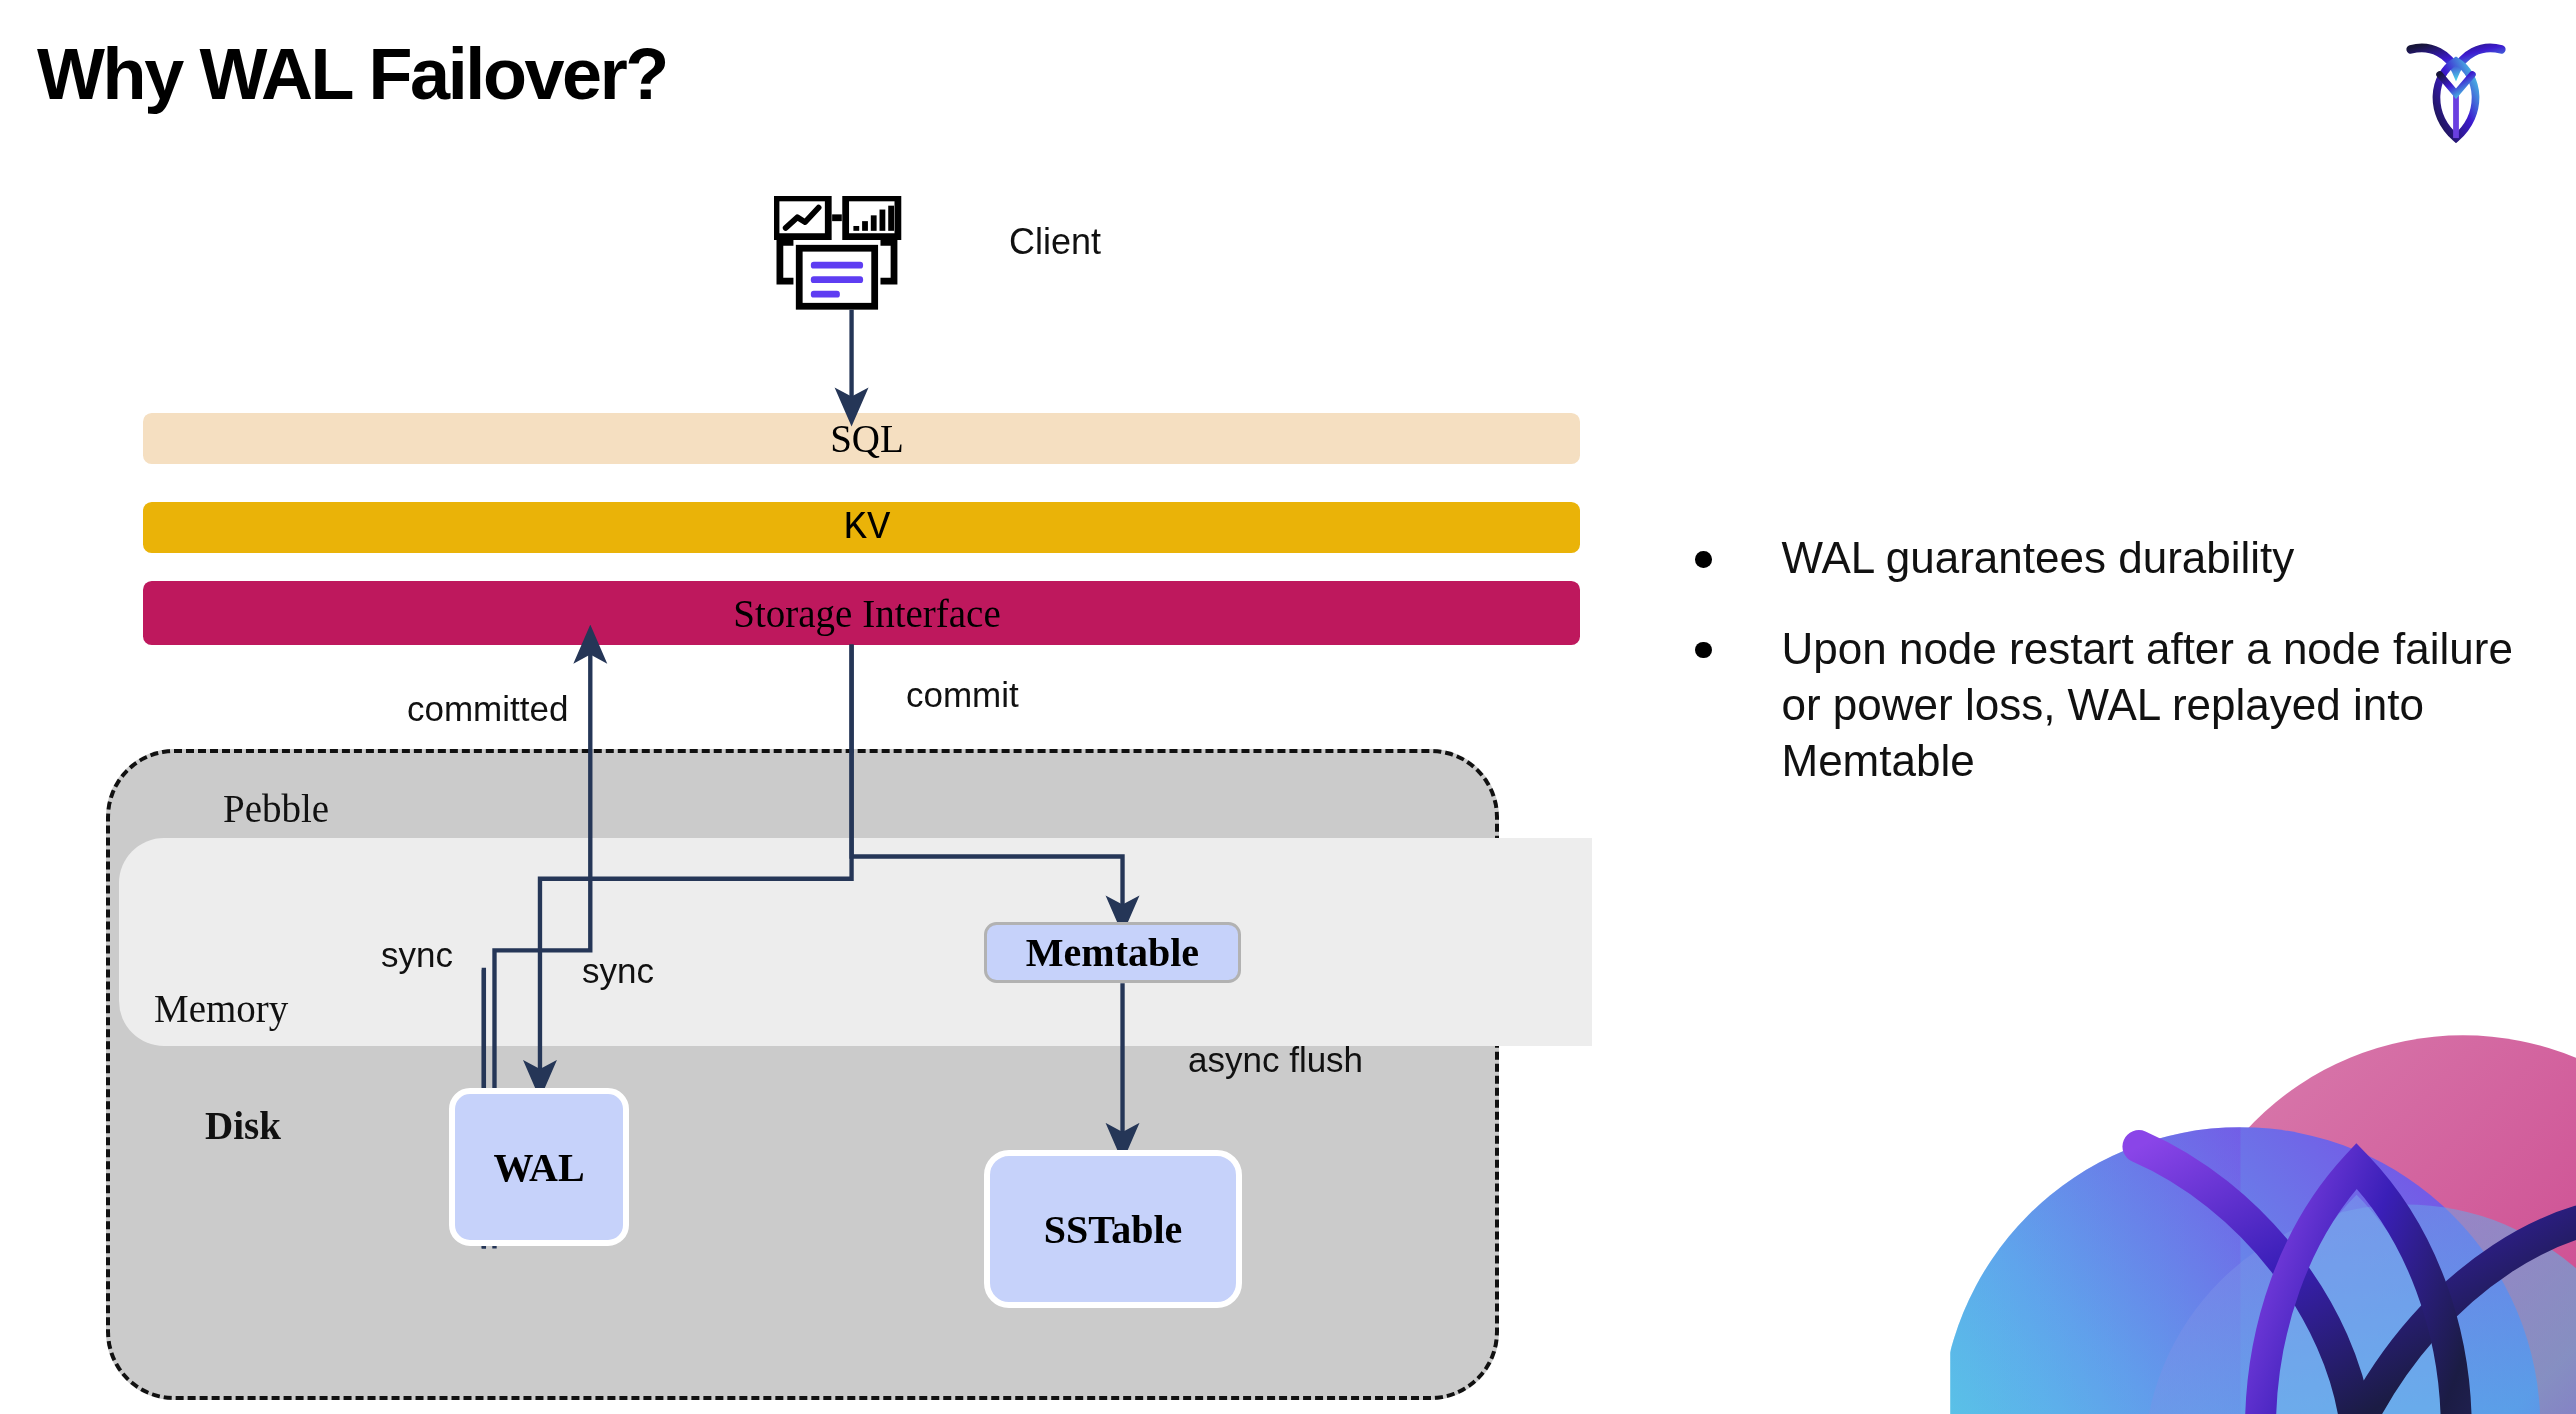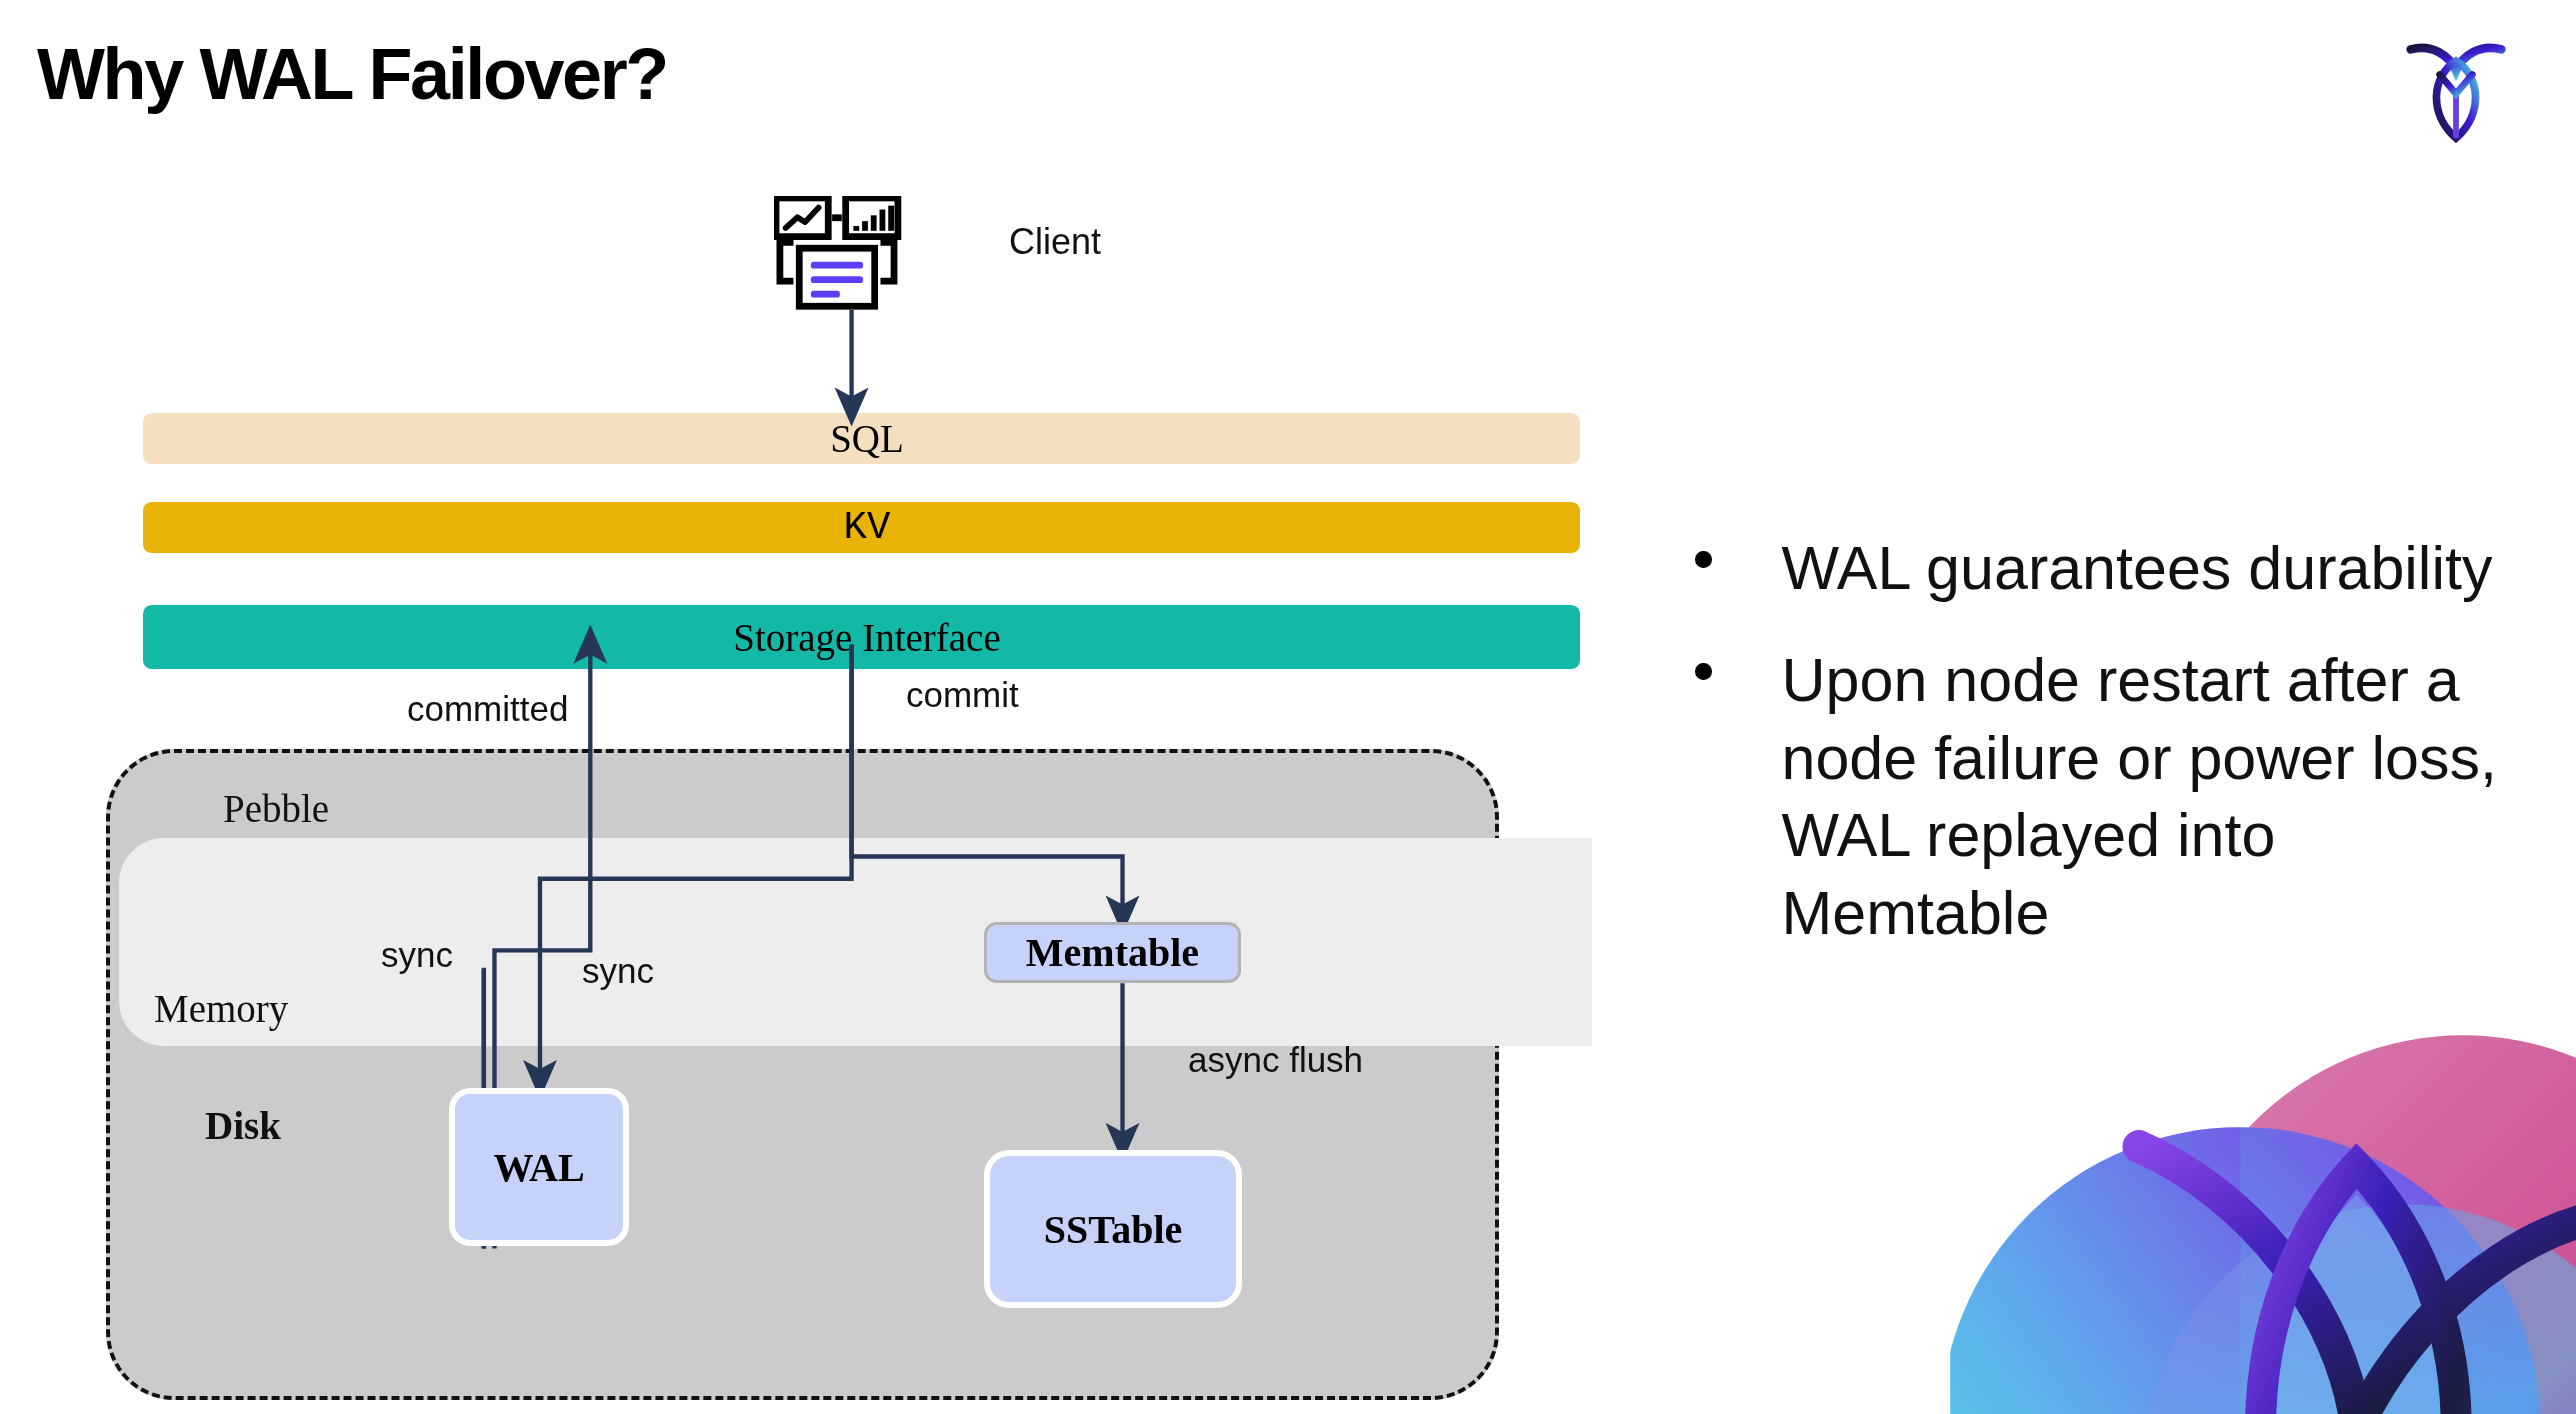--- a/index.html
+++ b/index.html
@@ -75,21 +75,21 @@
     display: flex;
     align-items: center;
     justify-content: center;
     font-family: "Liberation Serif", serif;
     font-size: 39px;
     color: #000000;
     padding-left: 11px;
   }
   #layer-sql  { top: 413px; height: 51px; background: #F5DFC1; }
   #layer-kv   { top: 502px; height: 51px; background: #eab308; font-family: Liberation Mono, monospace; }
-  #layer-si   { top: 605px; height: 64px; background: #14b8a6; }
+  #layer-si   { top: 581px; height: 64px; background: #be185d; }
 
   
   #pebble-box {
     position: absolute;
     left: 106px;
     top: 749px;
     width: 1393px;
     height: 651px;
     border: 4.8px dashed #111111;
     border-radius: 68px;
@@ -198,21 +198,21 @@
     flex: 0 0 auto;
     width: 16.5px;
     height: 16.5px;
     border-radius: 50%;
     background: #000000;
     margin-top: 21px;
     margin-right: 70px;
   }
   .bullet-text {
     font-family: "Liberation Sans", sans-serif;
-    font-size: 61px;
+    font-size: 44px;
     line-height: 1.27;
     color: #111111;
   }
 </style>
 </head>
 <body>
 
 <div id="slide-title">Why WAL Failover?</div>
 
 <div id="brand-logo">

